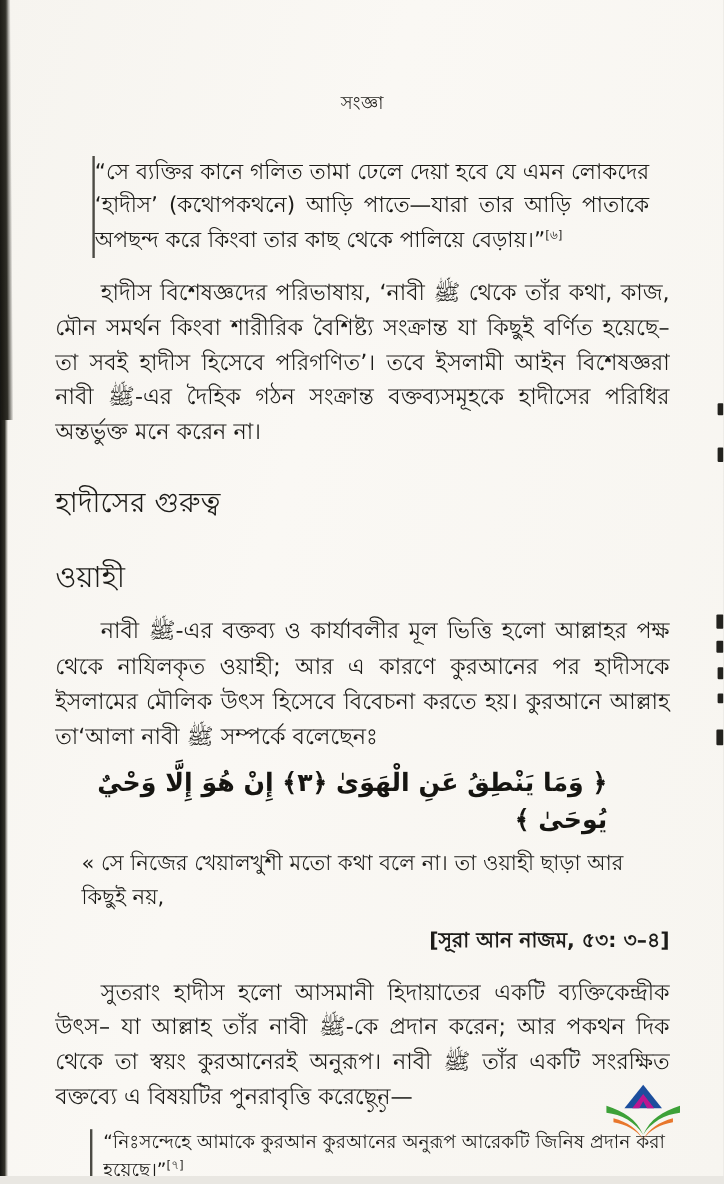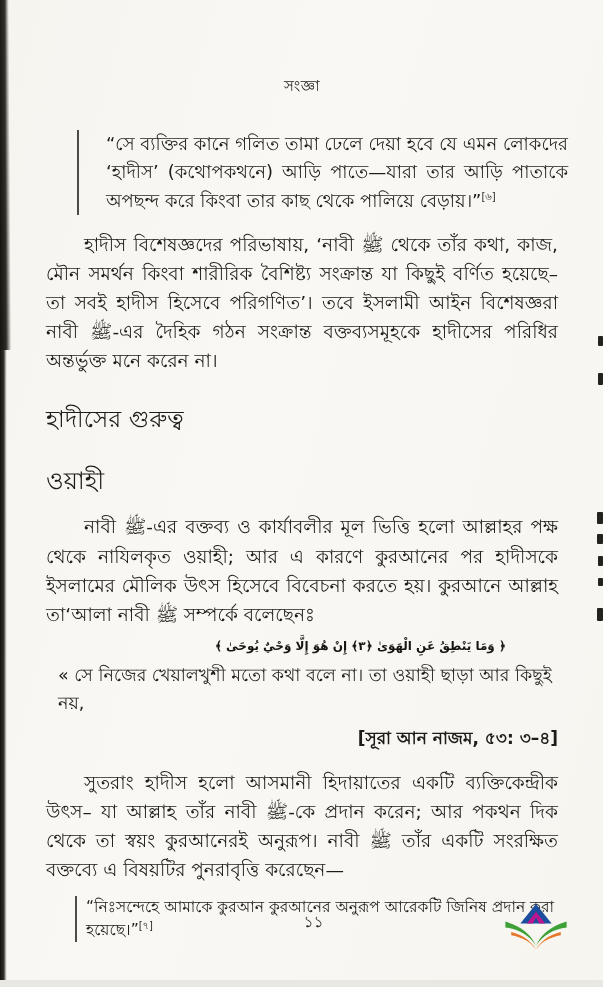--- a/index.html
+++ b/index.html
@@ -24,45 +24,45 @@
   }
   .scan-mark{position:absolute;background:#23221e;border-radius:1px;}
   .content{position:absolute;left:46px;top:0;width:512px;}
   .running-header{
     margin-top:74px;text-align:center;
     font-size:15px;letter-spacing:.5px;color:#24231f;
   }
   .bq{
     margin:31px 0 0 31px;width:462px;
     border-left:2px solid #4c4b45;
-    padding-left:27px;
+    padding-left:0;
     font-size:18px;line-height:1.58;text-align:justify;
   }
   .para{
     margin-top:15px;
     font-size:18.5px;line-height:1.57;text-align:justify;
     text-indent:38px;
   }
   .section-heading{
     margin:26px 0 0 0;
     font-size:23px;font-weight:400;letter-spacing:.2px;
   }
   .sub-heading{
     margin:22px 0 0 0;
     font-size:24px;font-weight:400;
   }
   .para-first{margin-top:10px;}
   .arabic-verse{
     margin-top:8px;padding-right:52px;
     direction:rtl;text-align:right;
-    font-size:12px;font-weight:700;line-height:1.5;
+    font-size:21px;font-weight:700;line-height:1.5;
     color:#161511;
   }
   .verse-translation{
-    margin:6px 0 0 12px;
+    margin:6px 0 0 22px;
     font-size:17.5px;line-height:1.6;
   }
   .verse-translation .line2{margin-left:18px;}
   .verse-ref{
     margin-top:8px;text-align:right;
     font-size:17px;
     font-weight:bold;
   }
   .hadith-quote{
     margin:12px 0 0 29px;width:478px;

